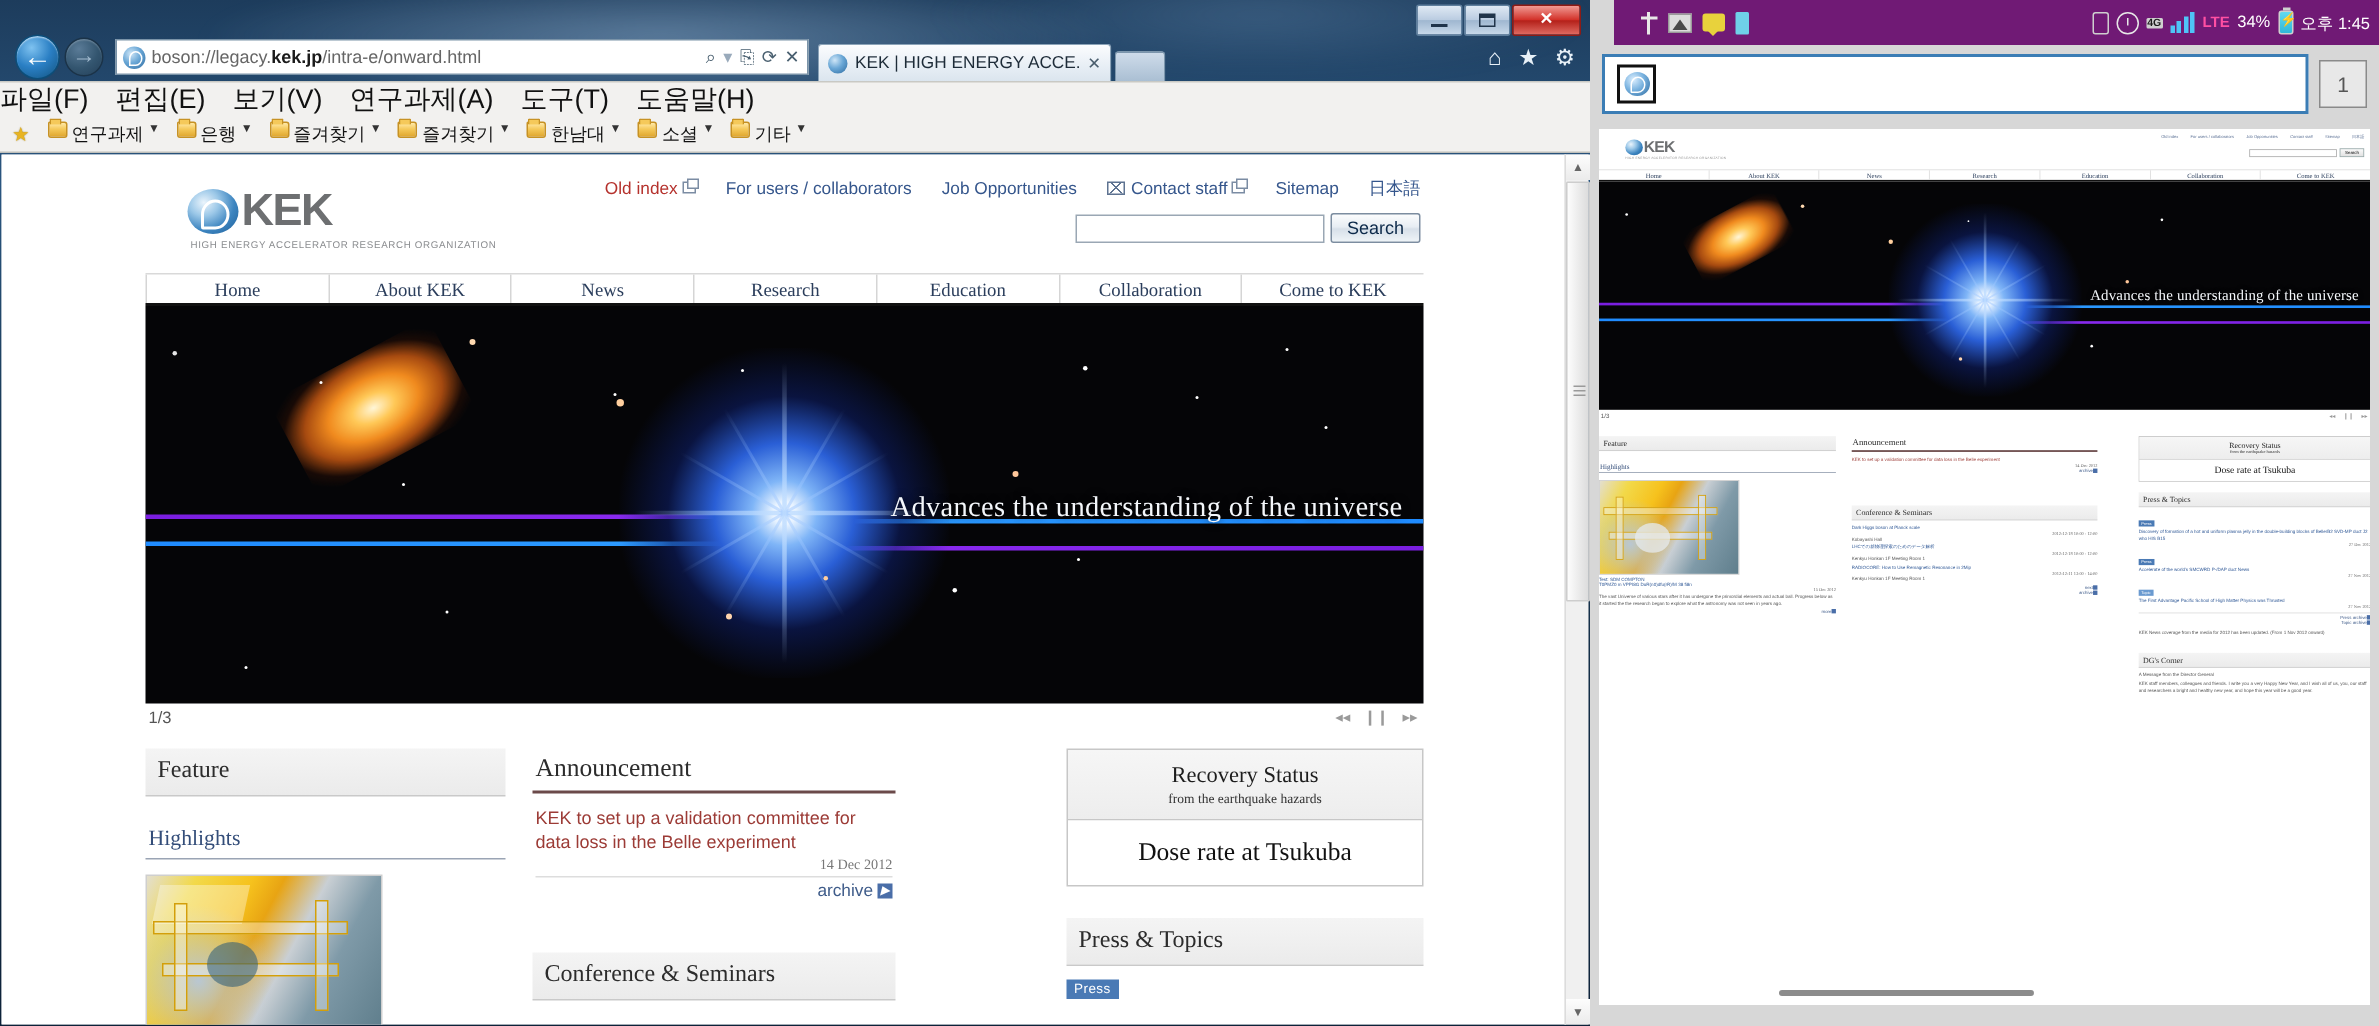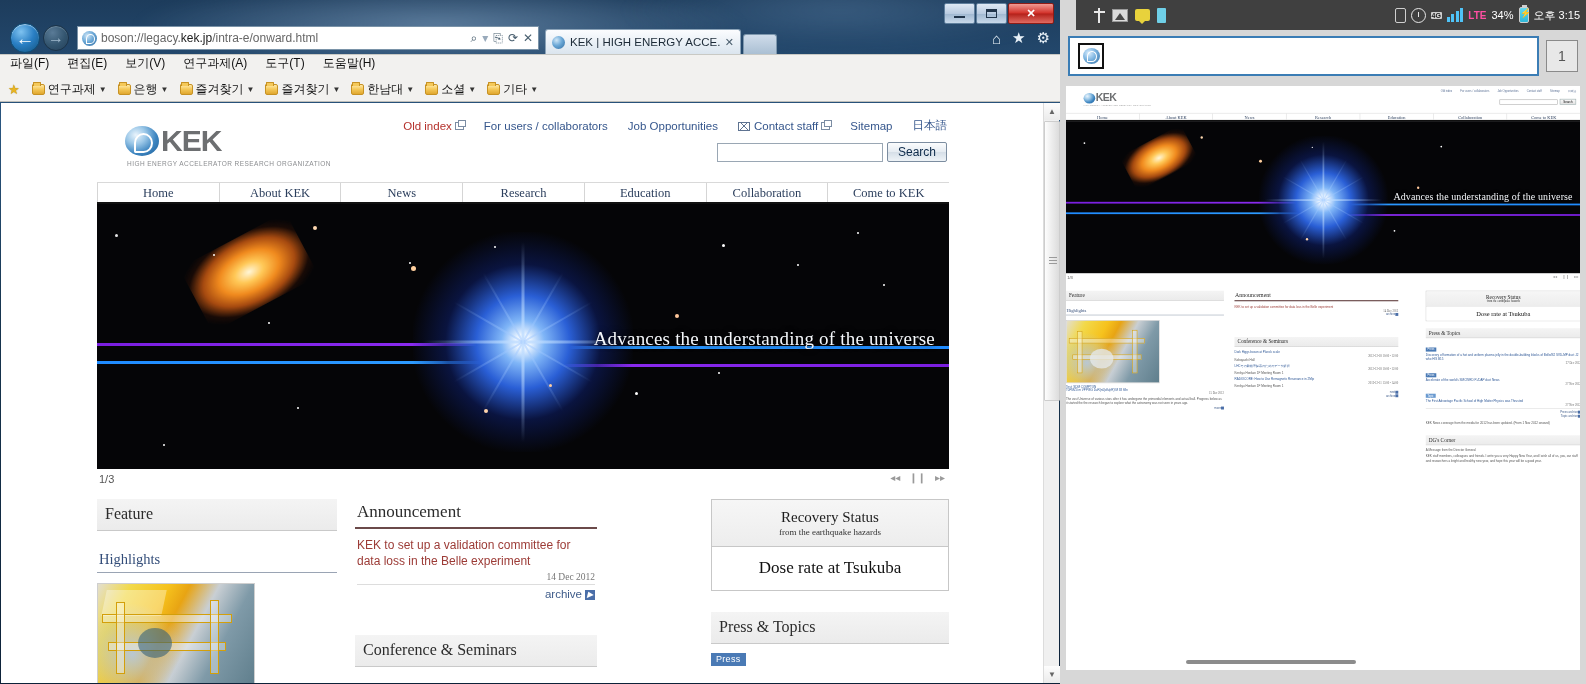--- a/index.html
+++ b/index.html
@@ -66,21 +66,21 @@
     font-size:12px; color:#555;
   }
   .addr-favicon {
     width:15px; height:15px; margin:0 4px 0 2px; border-radius:50%;
     background: radial-gradient(circle at 35% 32%, #cfe6f7 0%, #6aa7d6 45%, #2d6a9f 100%);
     position:relative; flex:none;
   }
   .addr-favicon::after{ content:""; position:absolute; left:4px; top:3px; width:7px; height:8px;
     border:1.5px solid #fff; border-radius:50% 50% 50% 0; }
   .addr-url { flex:1; white-space:nowrap; overflow:hidden; color:#666; }
-  .addr-url b { color:#1a1a1a; font-weight:normal; }
+  .addr-url b { color:#1a1a1a; font-weight:bold; }
   .addr-icons { display:flex; align-items:center; gap:5px; padding-right:3px; color:#4a6070; font-size:12px; }
   .addr-icons .sep { color:#9ab; }
 
   
   .tabstrip { margin-left:6px; display:flex; align-items:flex-end; height:32px; flex:1; }
   .tab {
     height:25px; min-width:190px; max-width:196px; display:flex; align-items:center; gap:5px;
     padding:0 6px; font-size:11.5px; color:#1d2b38;
     background: linear-gradient(180deg,#fbfcfe 0%, #e7eef5 60%, #dbe5ee 100%);
     border:1px solid #8ba3b8; border-bottom:none; border-radius:3px 3px 0 0;
@@ -94,31 +94,31 @@
   .tab-new {
     width:34px; height:20px; margin-left:2px; border:1px solid #7d97ad; border-bottom:none;
     border-radius:3px 3px 0 0;
     background: linear-gradient(180deg,#cfdcea 0%, #aabfd3 100%);
   }
   .ie-cmd { display:flex; align-items:center; gap:11px; padding:0 10px 0 0; color:#e8f1f8; font-size:15px; }
 
   
   .menubar {
     position:absolute; left:0; top:54px; width:1060px; height:24px; z-index:15;
-    background:#f2f1ef; display:flex; align-items:flex-start; padding-left:10px; gap:18px;
-    font-size:12px; color:#111; border-top:1px solid #c9c9c4;
+    background:#f2f1ef; display:flex; align-items:flex-end; gap:18px;
+    font-size:18px; color:#111; border-top:1px solid #c9c9c4;
   }
   
   .favbar {
     position:absolute; left:0; top:78px; width:1060px; height:24px; z-index:15;
     background:#f2f1ef; display:flex; align-items:center; padding-left:8px; gap:5px;
     font-size:12px; color:#111; border-bottom:1px solid #bfbfba;
   }
   .fav-star { color:#e8b422; font-size:13px; margin-right:4px; text-shadow:0 0 1px #8a6a00; }
-  .fav-item { display:flex; align-items:center; gap:3px; padding:0 3px; }
+  .fav-item { display:flex; align-items:flex-start; gap:3px; padding:0 3px; }
   .folder-ico {
     width:13px; height:11px; flex:none; border-radius:1px 2px 2px 2px;
     background: linear-gradient(180deg,#ffe9a8 0%, #f5c95a 45%, #e0a72f 100%);
     border:1px solid #c79224; position:relative;
   }
   .folder-ico::before{ content:""; position:absolute; left:0; top:-3px; width:6px; height:3px;
     background:#f5c95a; border:1px solid #c79224; border-bottom:none; border-radius:1px 1px 0 0;}
   .caret { font-size:8px; color:#333; }
 
   
@@ -261,21 +261,21 @@
   .btn-recovery .t1 { font-family:"Liberation Serif", serif; font-size:15px; color:#1d1d1d; }
   .btn-recovery .t2 { font-family:"Liberation Serif", serif; font-size:9px; color:#333; margin-top:1px; }
   .btn-dose { text-align:center; padding:11px 4px 12px; background:#fff;
     font-family:"Liberation Serif", serif; font-size:17px; color:#111; }
   .press-badge { display:inline-block; background:#4a7ab5; color:#fff; font-size:9px;
     padding:1px 5px 2px; margin-top:9px; letter-spacing:.3px; }
 
   
   .phone { position:absolute; left:1060px; top:0; width:526px; height:684px; background:#d7d7d7; }
   .statusbar {
-    height:30px; background:#404040; display:flex; align-items:center; padding:0 6px 0 18px;
+    height:30px; background:#701a75; display:flex; align-items:center; padding:0 6px 0 18px;
     color:#fff; font-size:11px; gap:6px;margin-left:16px;
   }
   .sb-left { display:flex; align-items:center; gap:7px; }
   .sb-right { margin-left:auto; display:flex; align-items:center; gap:5px; }
   .ic { display:inline-block; }
   .ic-usb { width:11px; height:15px; position:relative; }
   .ic-usb::before{ content:""; position:absolute; left:4px; top:0; width:2px; height:15px; background:#e8e8e8;}
   .ic-usb::after{ content:""; position:absolute; left:0; top:3px; width:11px; height:2px; background:#e8e8e8;}
   .ic-photo { width:16px; height:13px; background:#dcdcdc; border:1px solid #9a9a9a; position:relative; }
   .ic-photo::after{ content:""; position:absolute; left:2px; bottom:1px; width:0; height:0;
@@ -578,21 +578,21 @@
         <span class="ic-4g">4G</span>
         <span class="ic-bars">
           <i style="height:5px"></i>
             <i style="height:8px"></i>
             <i style="height:11px"></i>
             <i style="height:14px"></i>
         </span>
         <span class="ic-lte">LTE</span>
         <span>34%</span>
         <span class="ic-battery"></span>
-        <span>오후 3:15</span>
+        <span>오후 1:45</span>
       </div>
     </div>
 
     <div class="phone-urlbar">
       <div class="purl-box">
         <span class="purl-fav">
             <span class="purl-fav-orb"></span>
           </span>
       </div>
       <div class="ptabs">1</div>

